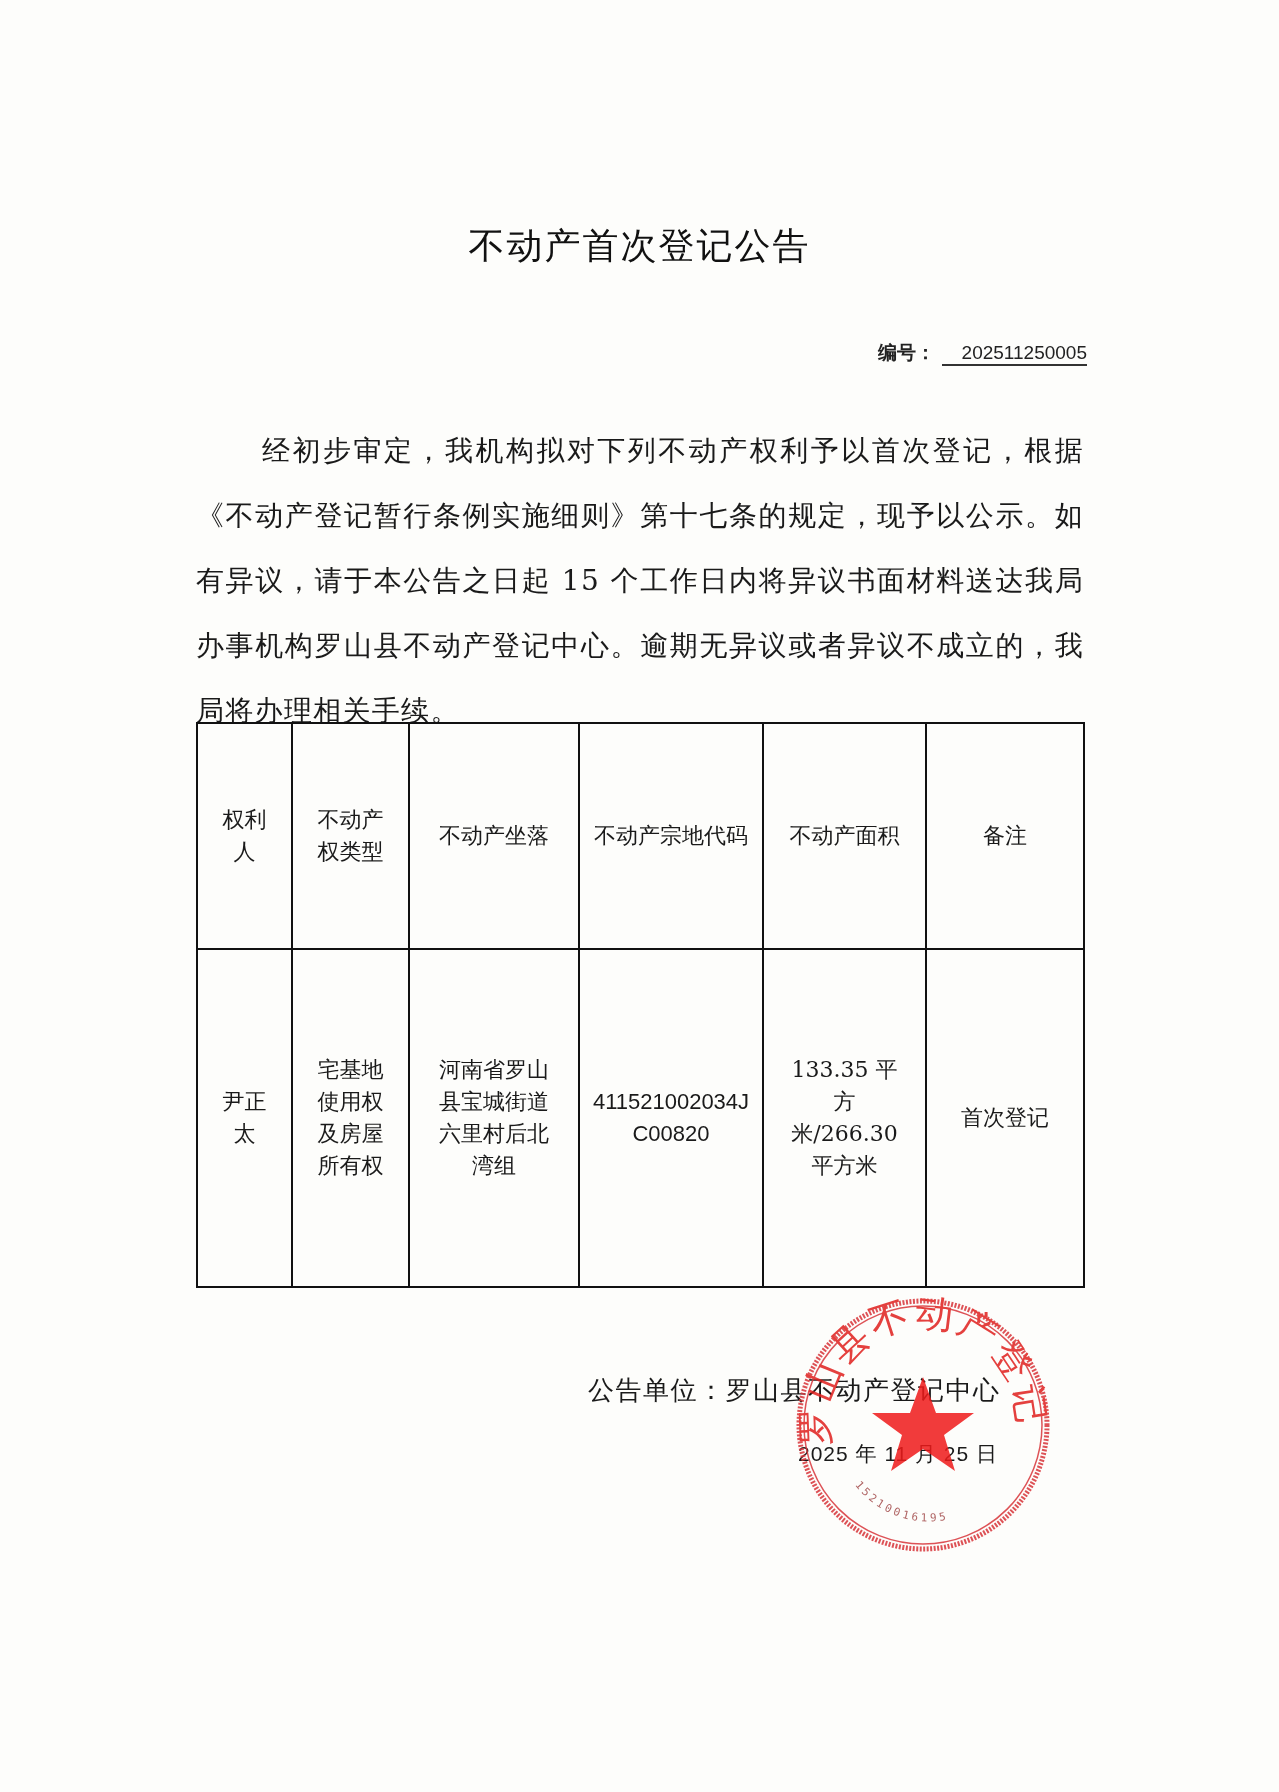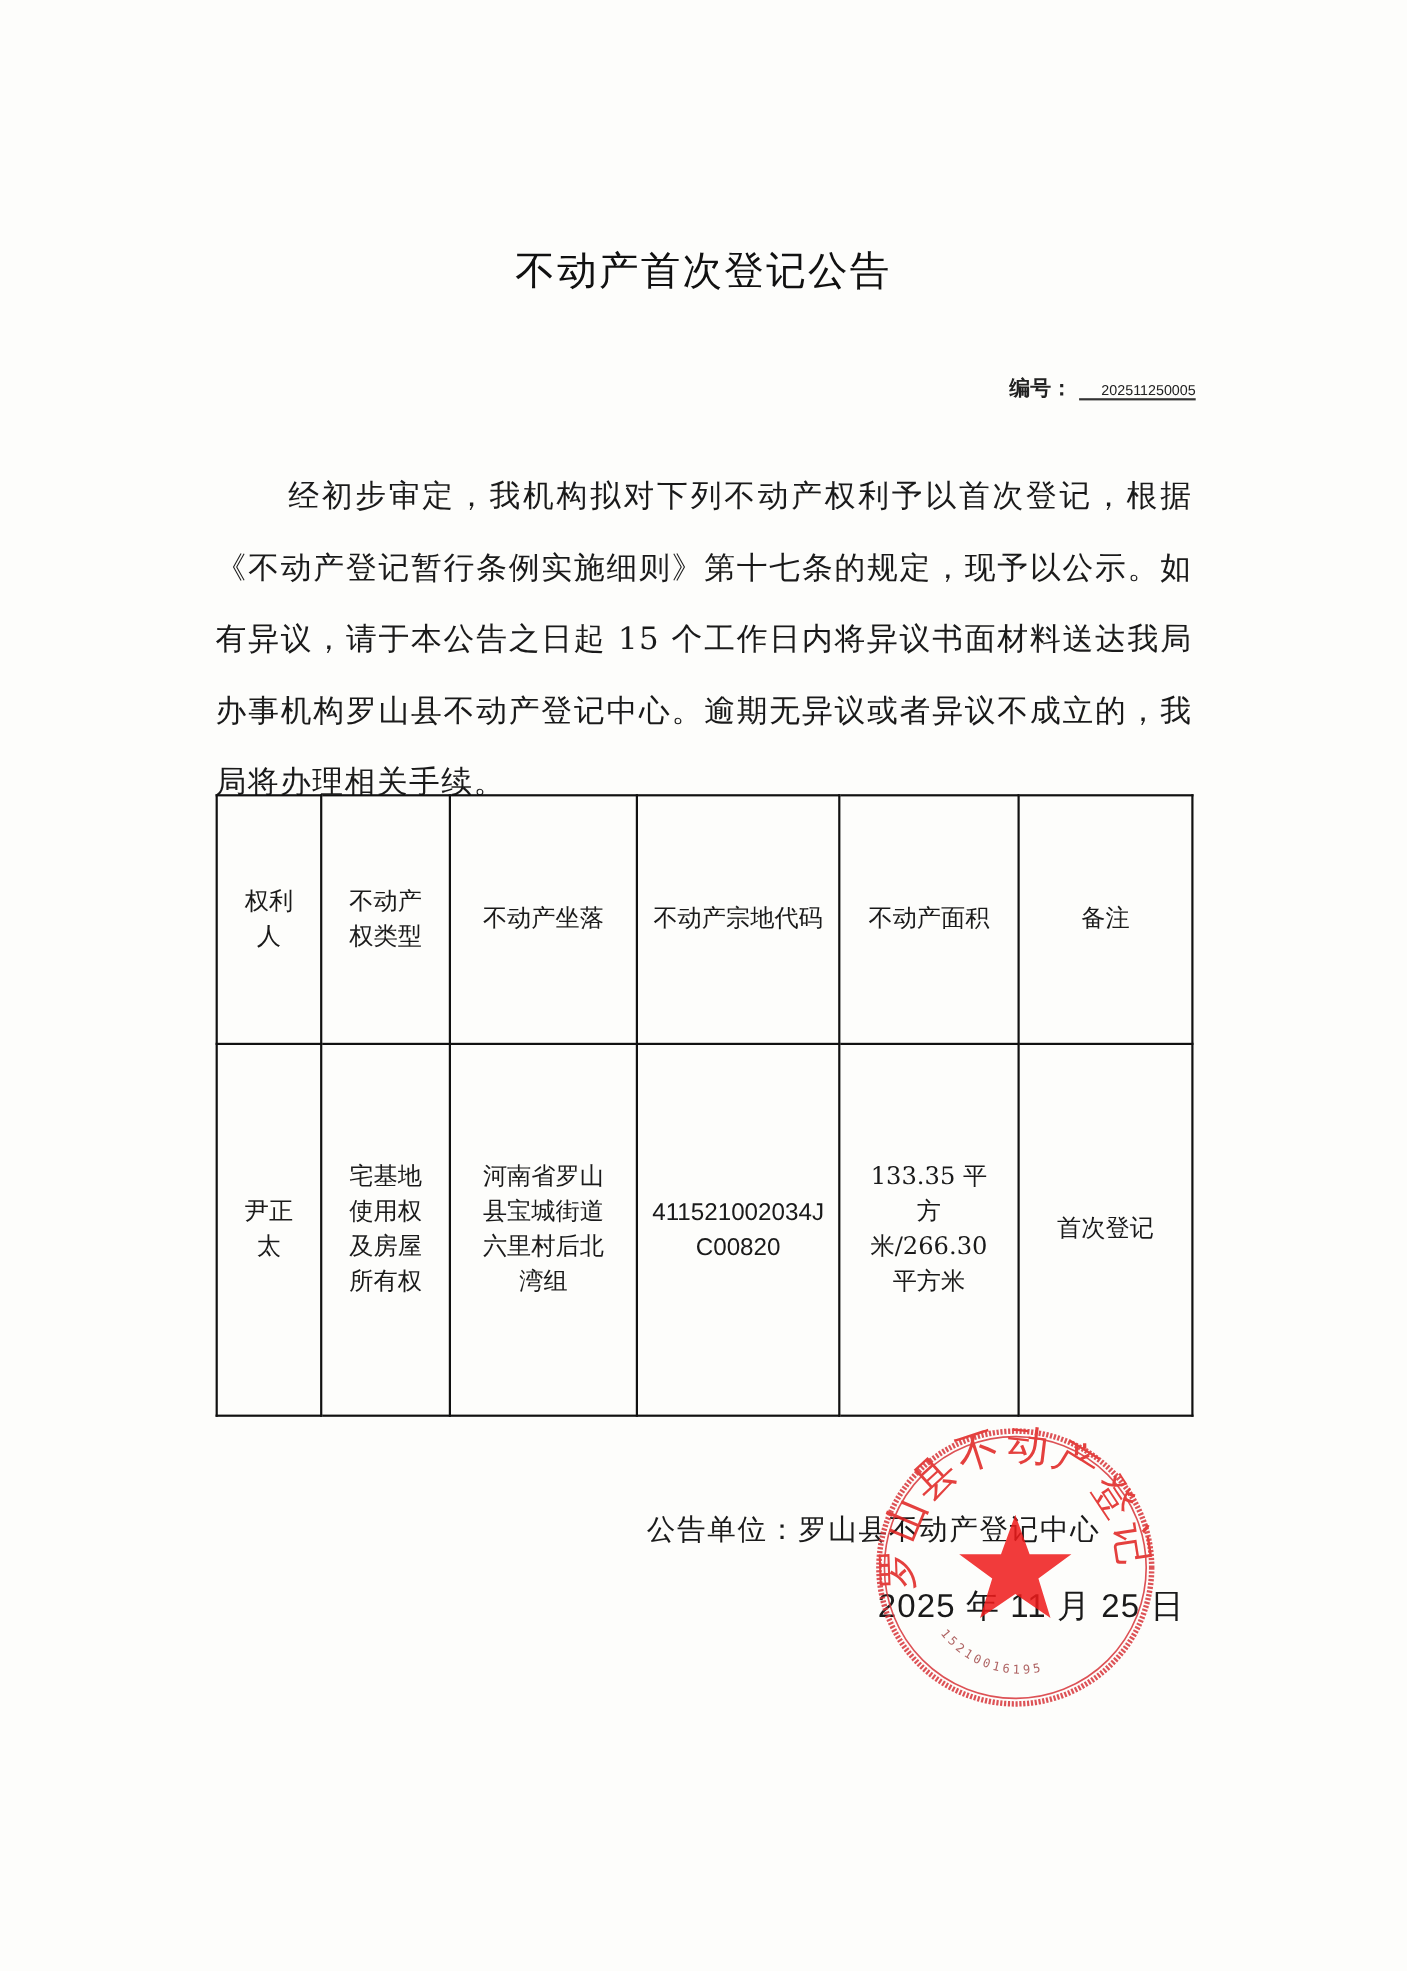--- a/index.html
+++ b/index.html
@@ -21,21 +21,21 @@
   .docno {
     position: absolute; right: 192px; top: 340px;
     font-size: 19px; font-weight: bold; color: #222;
   }
   .docno .val {
     font-family: "Liberation Sans", "DejaVu Sans", sans-serif;
     font-weight: normal;
     display: inline-block;
     border-bottom: 2px solid #333;
     padding-left: 20px;
-    font-size: 13px;
+    font-size: 19px;
     text-align: center;
   }
   .para {
     position: absolute; left: 196px; width: 888px; top: 418px;
     font-size: 28px; line-height: 65px;
     text-align: justify;
     text-indent: 66px;
     letter-spacing: 1.3px;
   }
   table.reg {
@@ -52,21 +52,21 @@
   }
   table.reg tr.hdr { height: 208px; }
   table.reg tr.row { height: 312px; }
   .num { font-family: "Liberation Sans", "DejaVu Sans", sans-serif; font-size: 23px; margin-top: 23px; }
   .footer-unit {
     position: absolute; left: 588px; top: 1373px;
     font-size: 26px; letter-spacing: 1.5px;
   }
   .footer-date {
     position: absolute; left: 798px; top: 1440px;
-    font-size: 30px; letter-spacing: 1px;
+    font-size: 21px; letter-spacing: 1px;
     font-family: "Liberation Sans", "DejaVu Sans", sans-serif;
   }
   .seal {
     position: absolute; left: 793px; top: 1295px;
     width: 260px; height: 260px;
     opacity: 0.85;
     pointer-events: none;
   }
 </style>
 </head>

